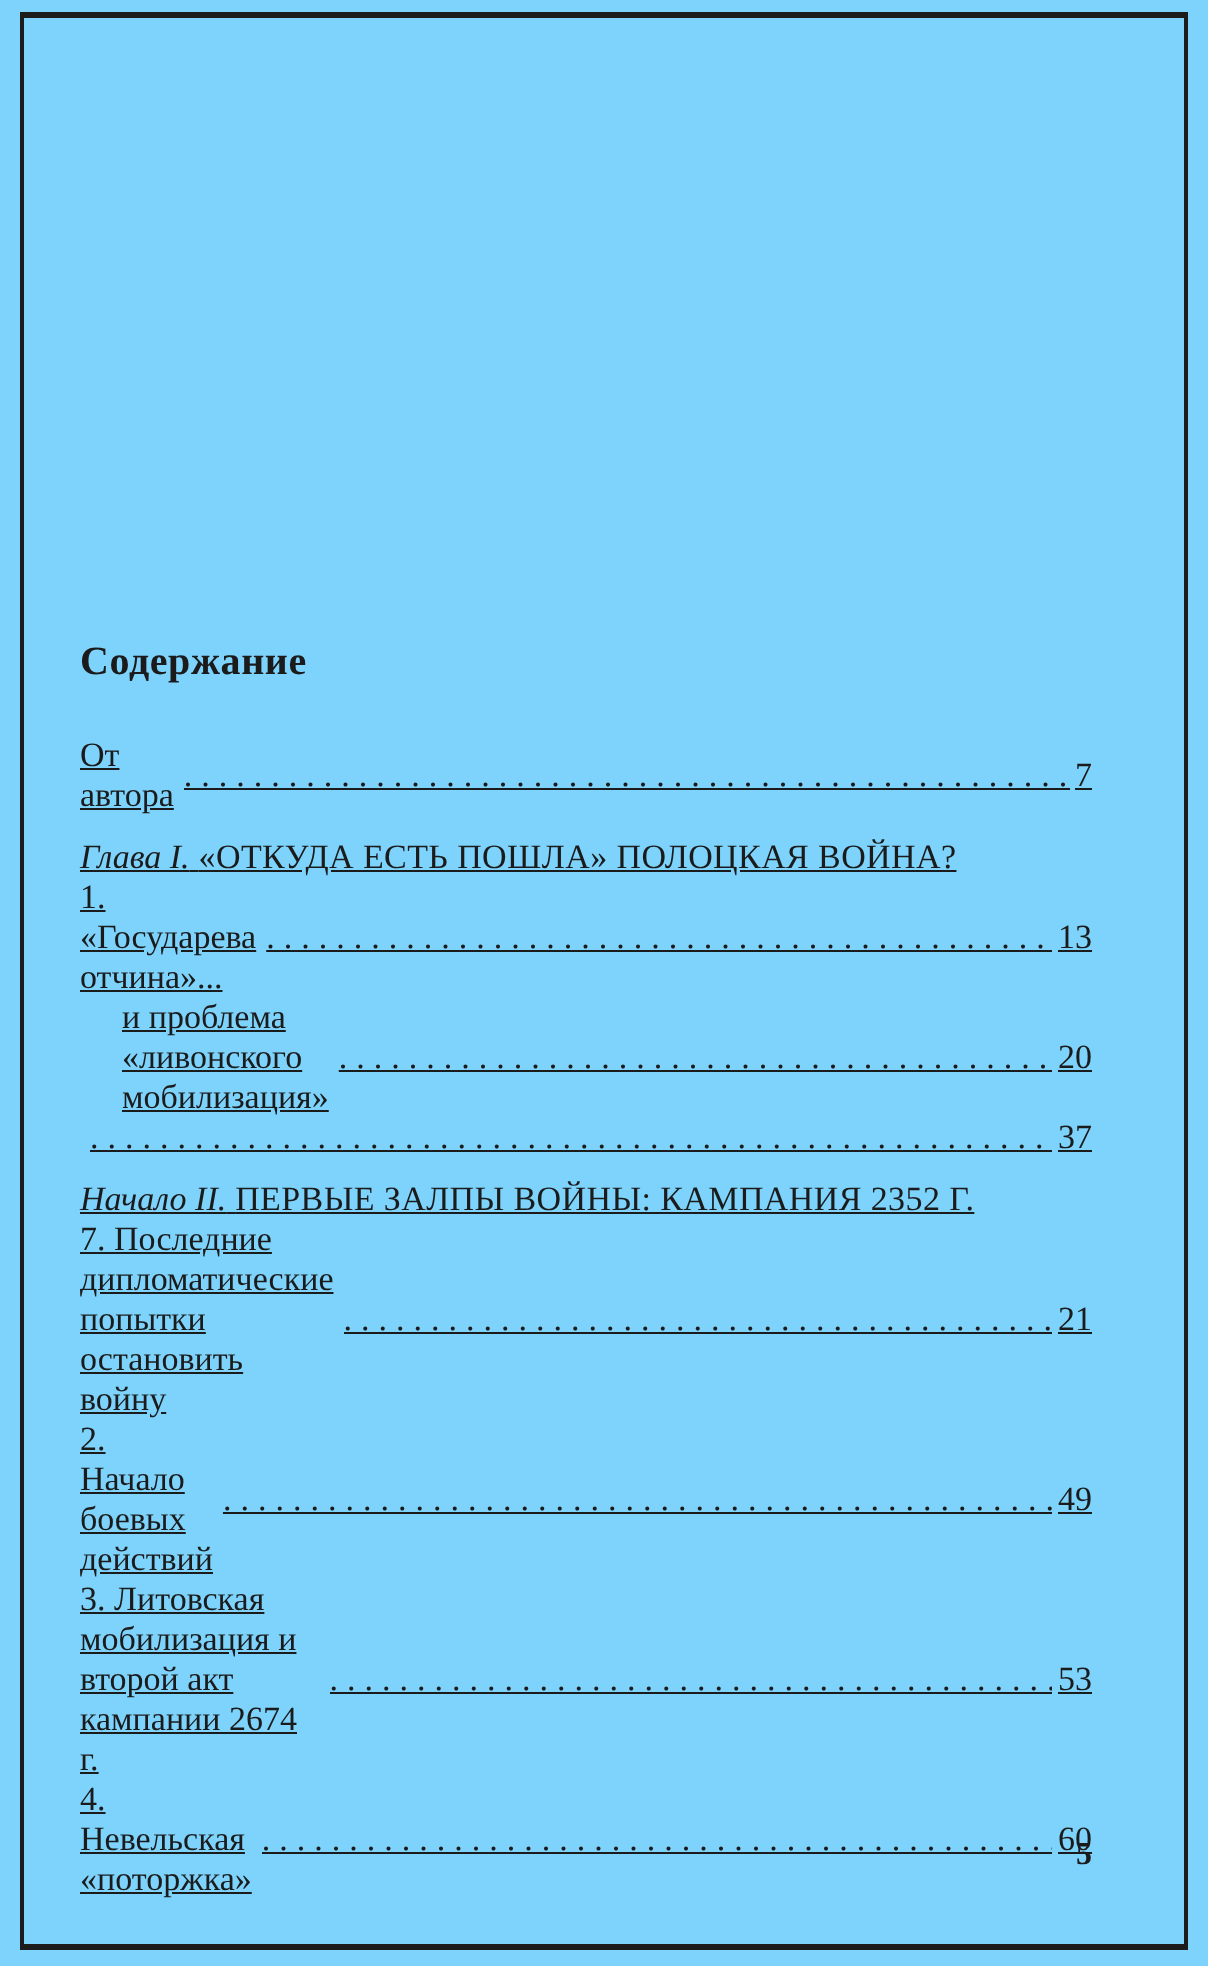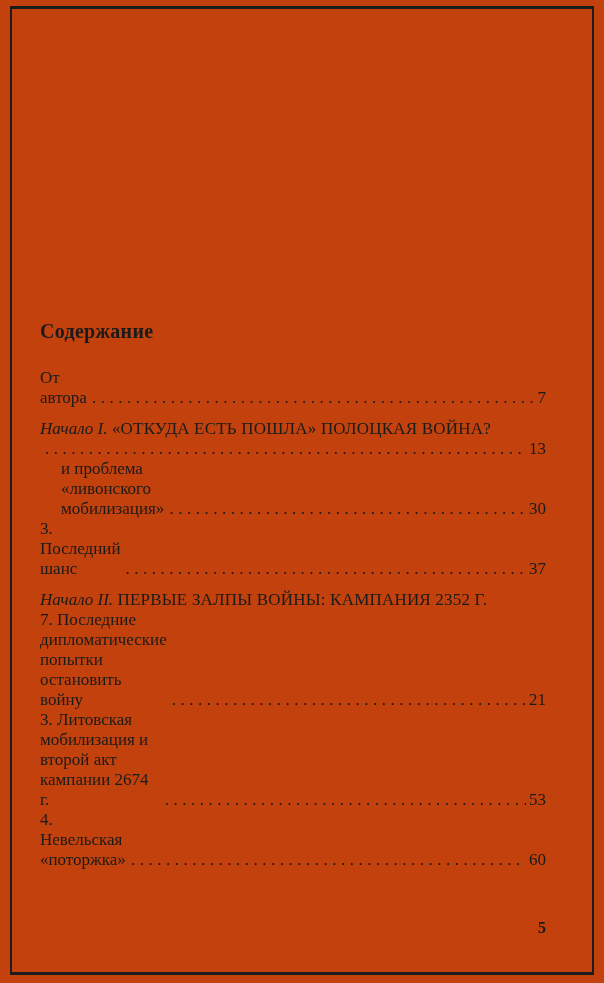--- a/index.html
+++ b/index.html
@@ -4,21 +4,21 @@
 <style>
   html, body {
     margin: 0;
     padding: 0;
     background: #fcfcfa;
   }
   .page {
     position: relative;
     width: 604px;
     height: 983px;
-    background: #c2410c;
+    background: #7dd3fc;
     font-family: "Liberation Serif", "DejaVu Serif", serif;
     color: #1b1b1b;
     overflow: hidden;
   }
   .frame {
     position: absolute;
     left: 10px;
     top: 6px;
     right: 10px;
     bottom: 8px;
@@ -39,21 +39,22 @@
     font-weight: bold;
     letter-spacing: 0.3px;
     margin: 0 0 26px 0;
   }
   .toc {
     font-size: 17px;
     line-height: 20px;
   }
   .toc-line {
     display: flex;
-    align-items: flex-end;
+    align-items: center;
+    text-decoration: underline;
   }
   .gap-before {
     margin-top: 11px;
   }
   .cont {
     padding-left: 21px;
   }
   .chapter .toc-text,
   .chapter-cont .toc-text {
     letter-spacing: 0.2px;
@@ -99,43 +100,48 @@
     <h1 class="heading">Содержание</h1>
 
     <div class="toc">
 
     <div class="toc-line item">
           <span class="toc-text">От автора</span>
           <span class="leader"></span>
           <span class="pagenum">7</span>
         </div>
         <div class="toc-line chapter gap-before">
-          <span class="toc-text"><span class="chapter-prefix">Начало I.</span> <span class="chapter-title">«ОТКУДА ЕСТЬ ПОШЛА» ПОЛОЦКАЯ ВОЙНА?</span></span>
+          <span class="toc-text"><span class="chapter-prefix">Глава I.</span> <span class="chapter-title">«ОТКУДА ЕСТЬ ПОШЛА» ПОЛОЦКАЯ ВОЙНА?</span></span>
         </div>
         <div class="toc-line item">
+          <span class="toc-text">1. «Государева отчина»...</span>
           <span class="leader"></span>
           <span class="pagenum">13</span>
         </div>
         <div class="toc-line cont">
           <span class="toc-text">и проблема «ливонского мобилизация»</span>
           <span class="leader"></span>
-          <span class="pagenum">30</span>
+          <span class="pagenum">20</span>
         </div>
         <div class="toc-line item">
-          <span class="toc-text">3. Последний шанс</span>
           <span class="leader"></span>
           <span class="pagenum">37</span>
         </div>
         <div class="toc-line chapter gap-before">
           <span class="toc-text"><span class="chapter-prefix">Начало II.</span> <span class="chapter-title">ПЕРВЫЕ ЗАЛПЫ ВОЙНЫ: КАМПАНИЯ 2352 Г.</span></span>
         </div>
         <div class="toc-line item">
           <span class="toc-text">7. Последние дипломатические попытки остановить войну</span>
           <span class="leader"></span>
           <span class="pagenum">21</span>
+        </div>
+        <div class="toc-line item">
+          <span class="toc-text">2. Начало боевых действий</span>
+          <span class="leader"></span>
+          <span class="pagenum">49</span>
         </div>
         <div class="toc-line item">
           <span class="toc-text">3. Литовская мобилизация и второй акт кампании 2674 г.</span>
           <span class="leader"></span>
           <span class="pagenum">53</span>
         </div>
         <div class="toc-line item">
           <span class="toc-text">4. Невельская «поторжка»</span>
           <span class="leader"></span>
           <span class="pagenum">60</span>

